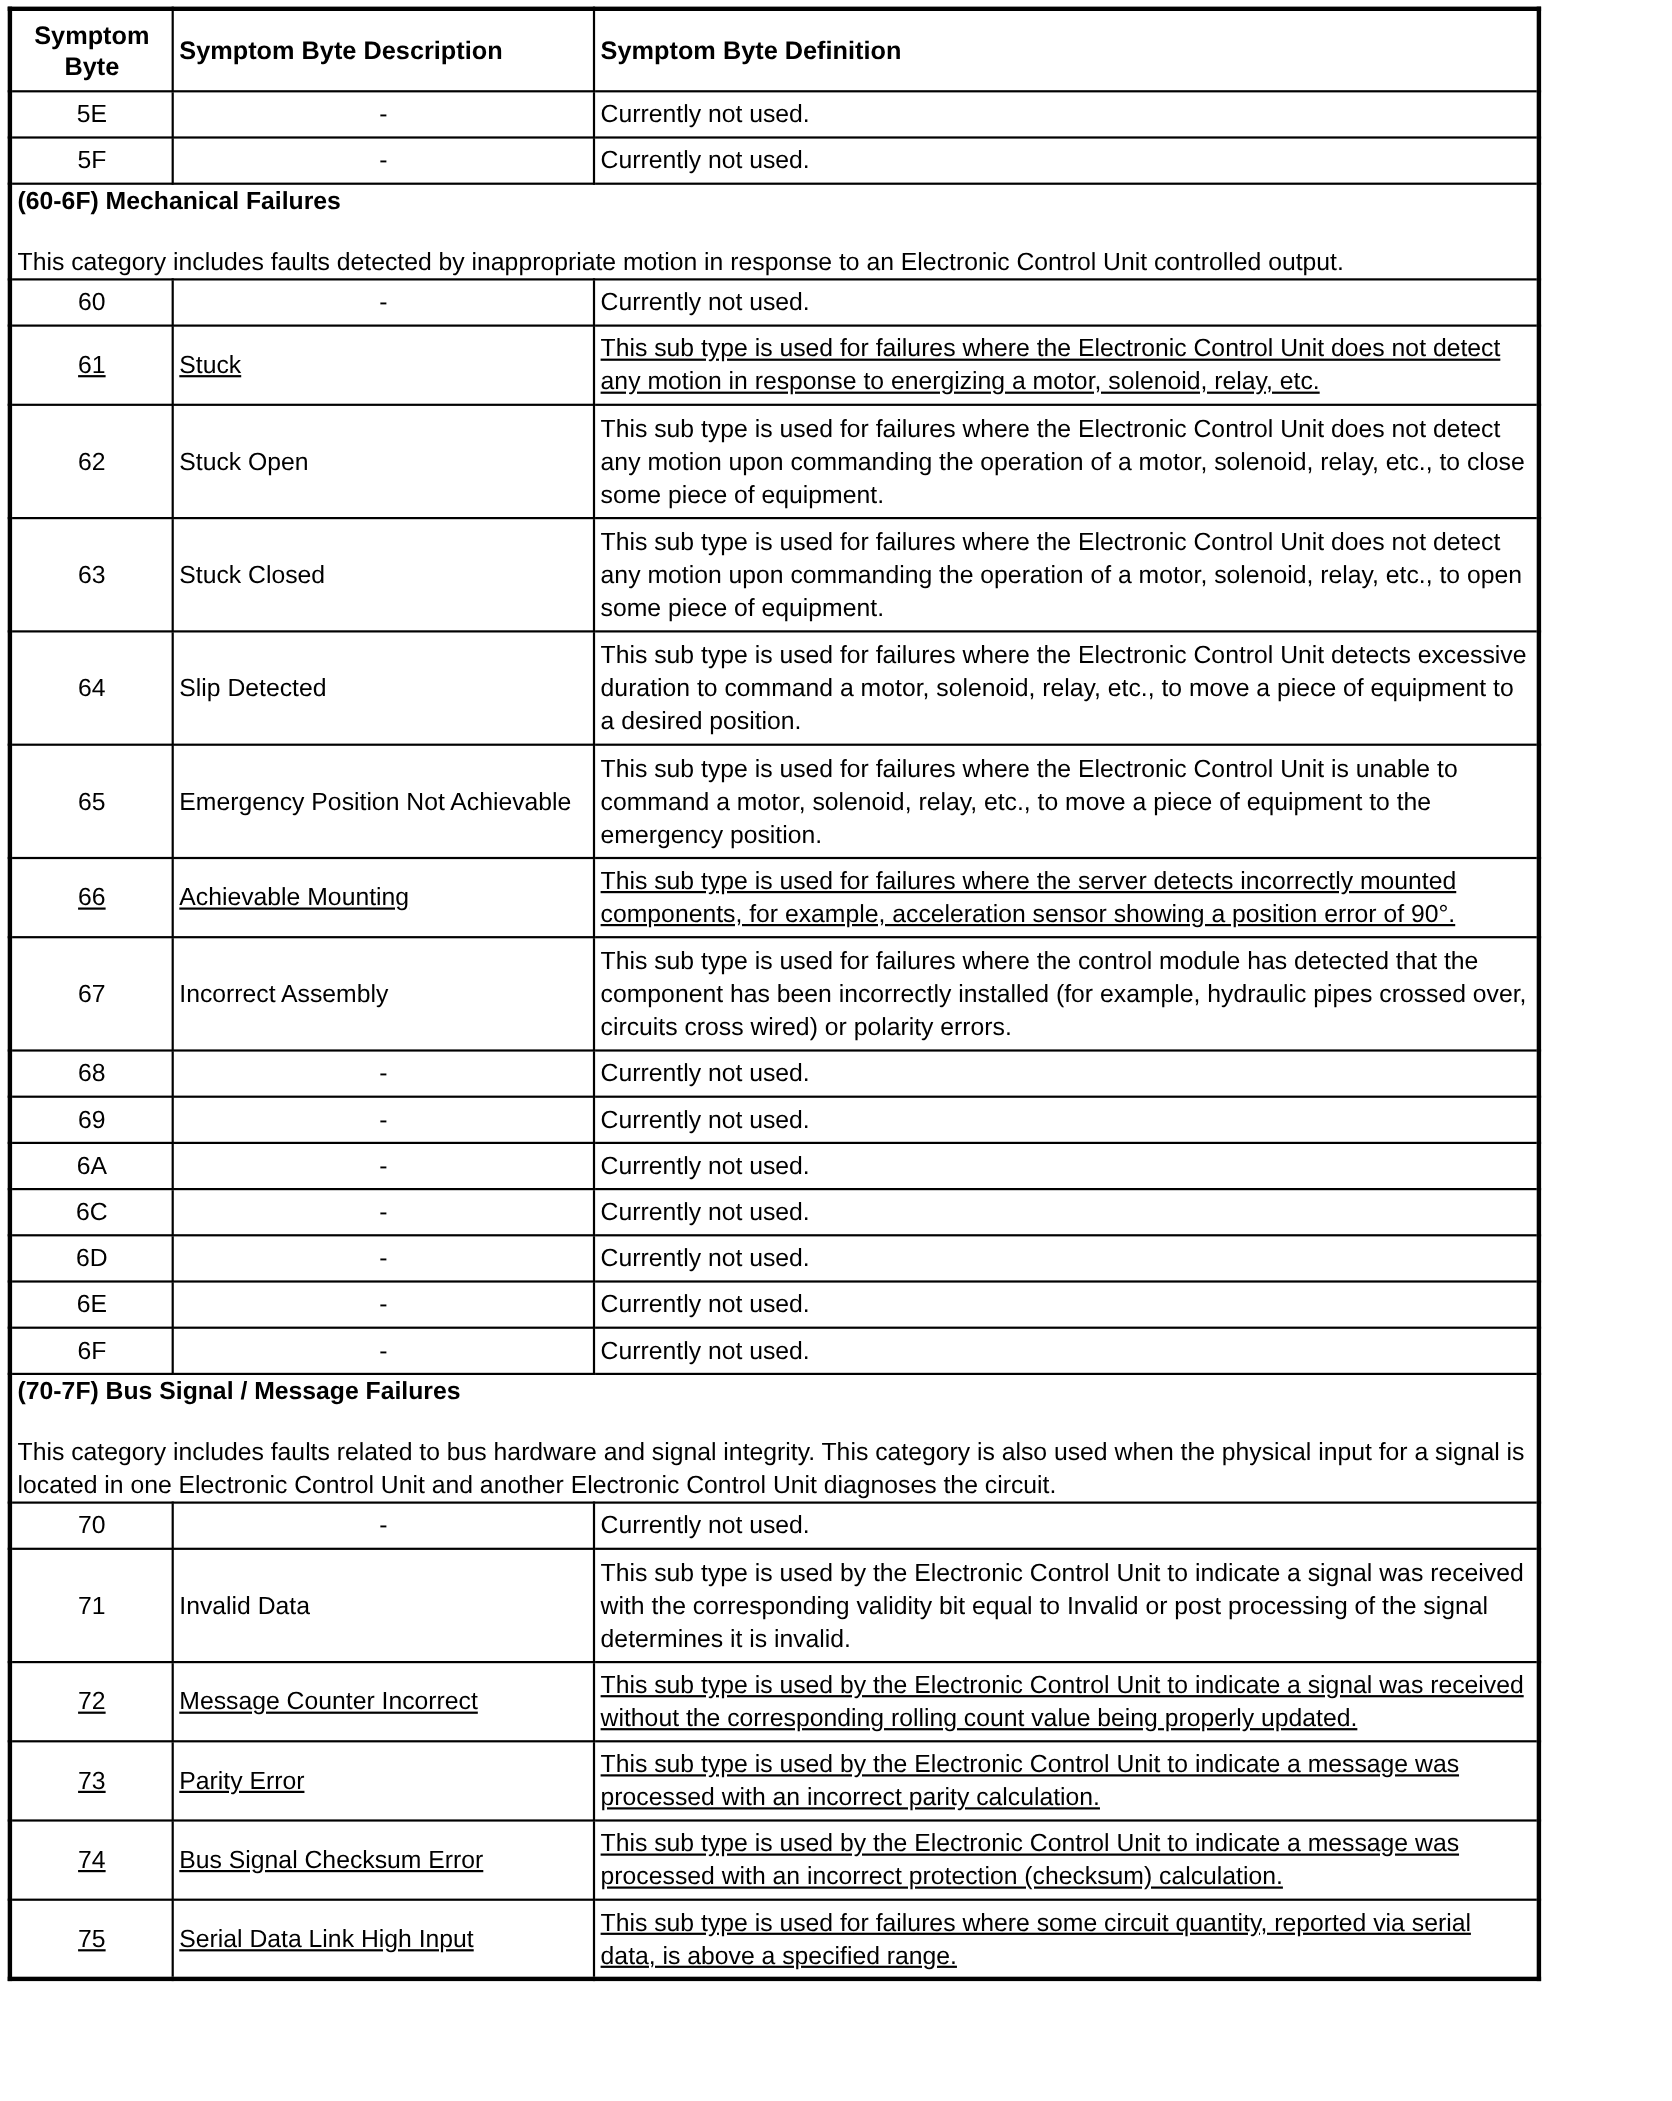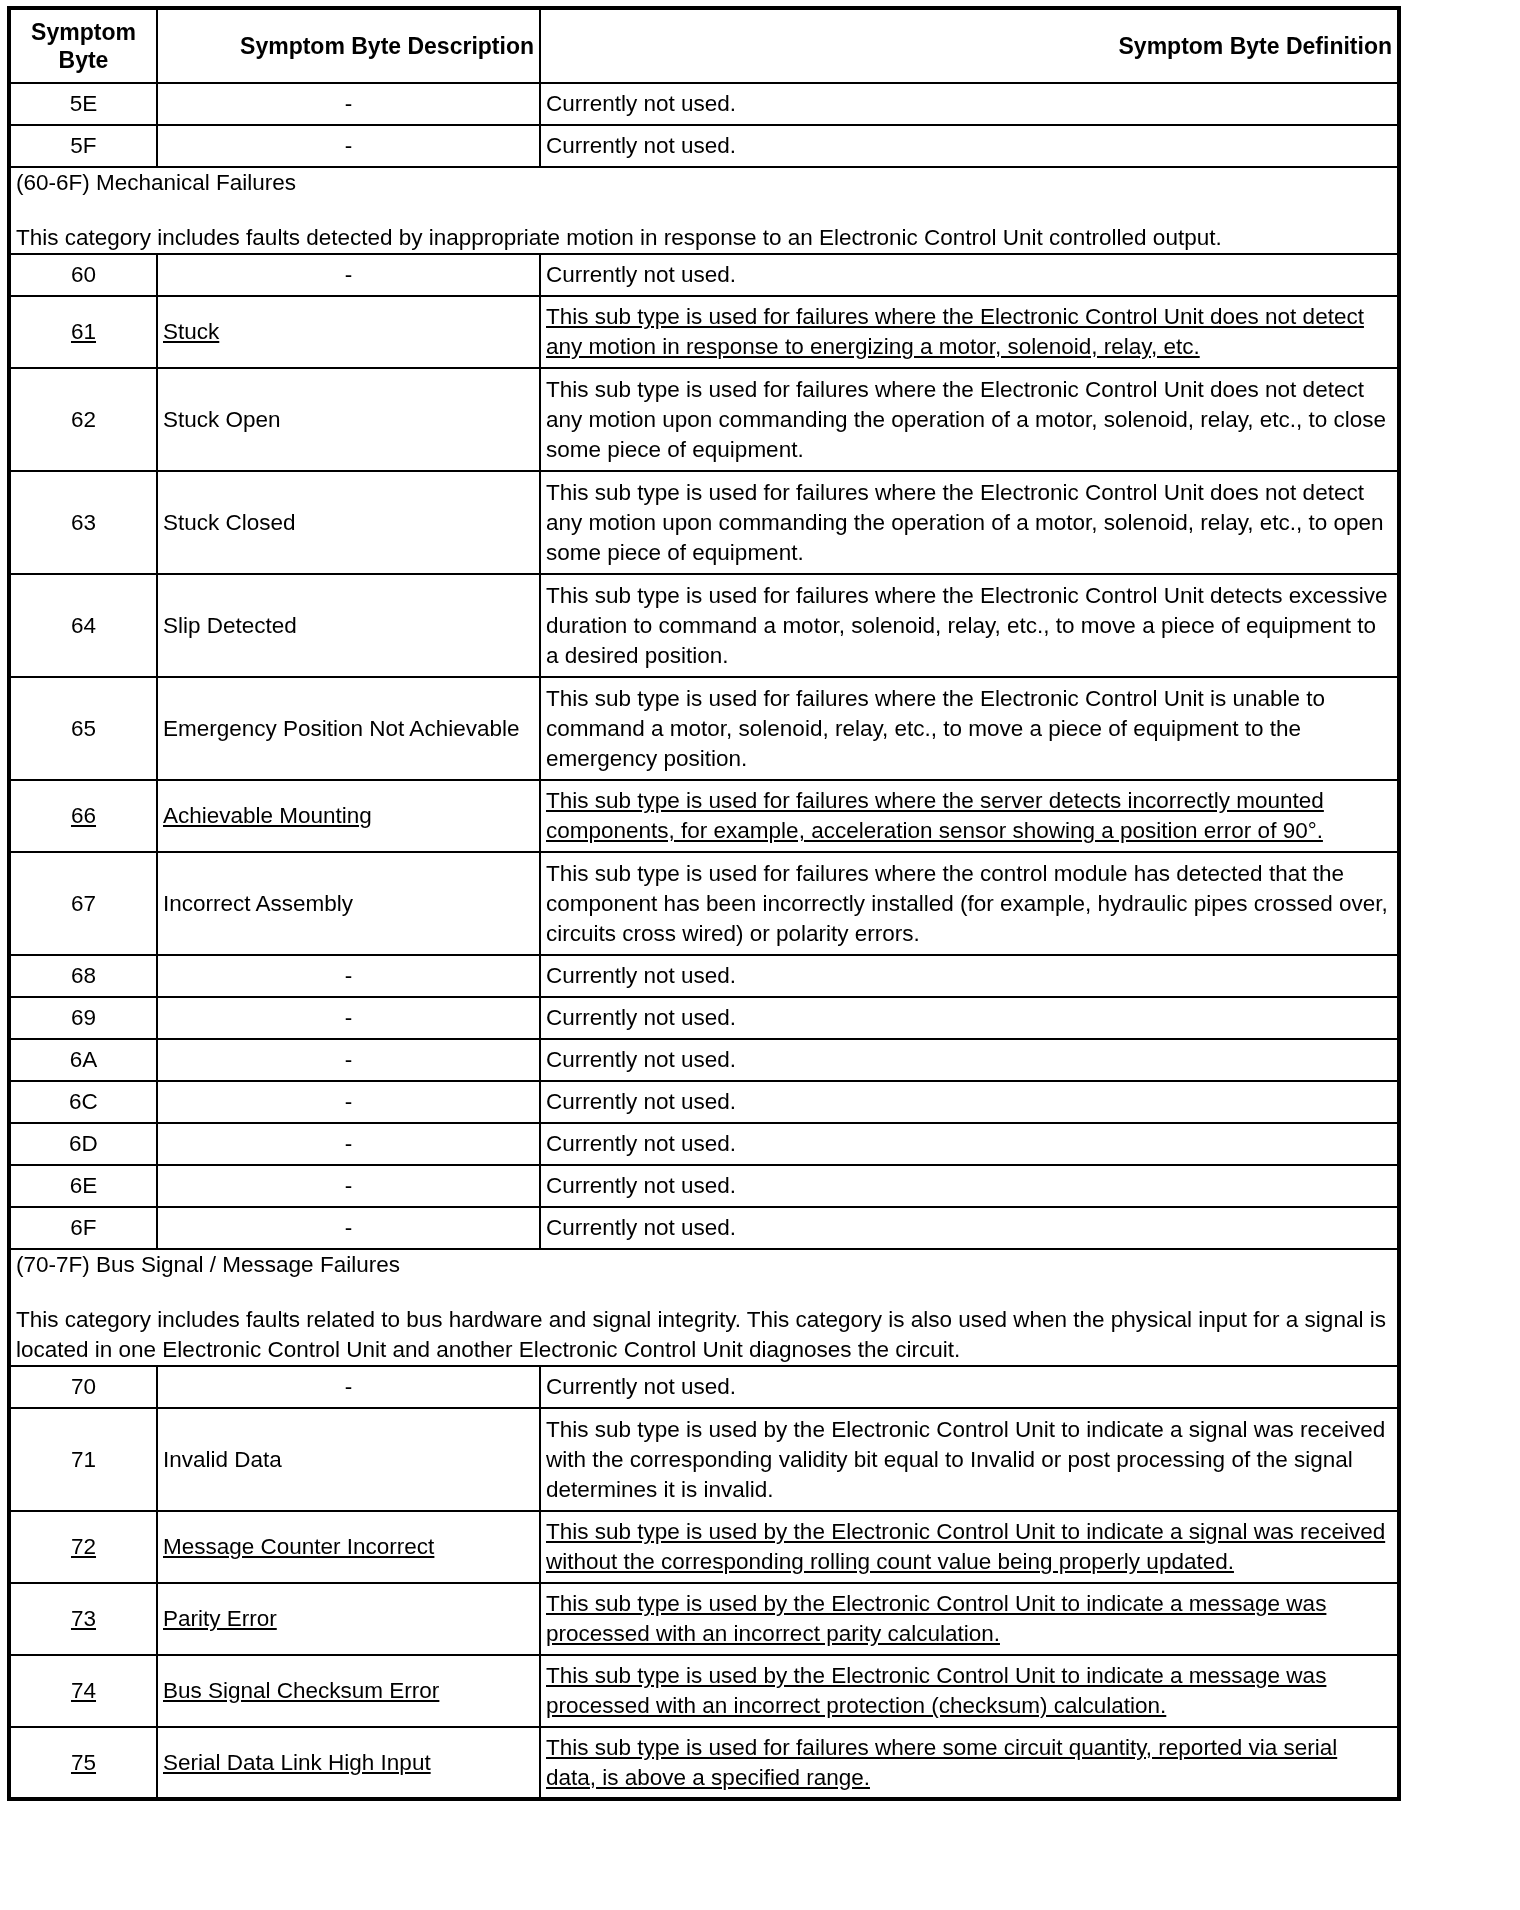--- a/index.html
+++ b/index.html
@@ -7,27 +7,27 @@
          font-family: "Liberation Sans", sans-serif; color: #000; }
   table.dtc { position: absolute; left: 7px; top: 6px; width: 1394px;
               border-collapse: collapse; border: 4px solid #000; table-layout: fixed; }
   table.dtc td, table.dtc th { border: 2px solid #000; padding: 0 5px; font-size: 22.5px;
               line-height: 30px; vertical-align: middle; }
   table.dtc th { font-weight: bold; font-size: 23px; line-height: 28px; }
   col.c1 { width: 148px; } col.c2 { width: 383px; } col.c3 { width: auto; }
   td.code { text-align: center; }
   td.dash { text-align: center; }
   th.h1 { text-align: center; }
-  th.h2, th.h3 { text-align: right; vertical-align: bottom; padding-bottom: 6px; }
+  th.h2, th.h3 { text-align: left; vertical-align: bottom; padding-bottom: 6px; }
   tr.hdr { height: 75px; }
   tr.r1 { height: 42px; }
   tr.r2 { height: 72px; text-decoration: underline; }
   tr.r3 { height: 103px; }
   td.section { padding: 6px 5px 4px 5px; line-height: 30px; }
-  .sec-title { font-weight: normal; display: block; margin-bottom: 25px; }
+  .sec-title { font-weight: bold; display: block; margin-bottom: 25px; }
   .sec-desc { display: block; }
 </style>
 </head>
 <body>
 
 <table class="dtc">
   <colgroup>
       <col class="c1">
       <col class="c2">
       <col class="c3">

